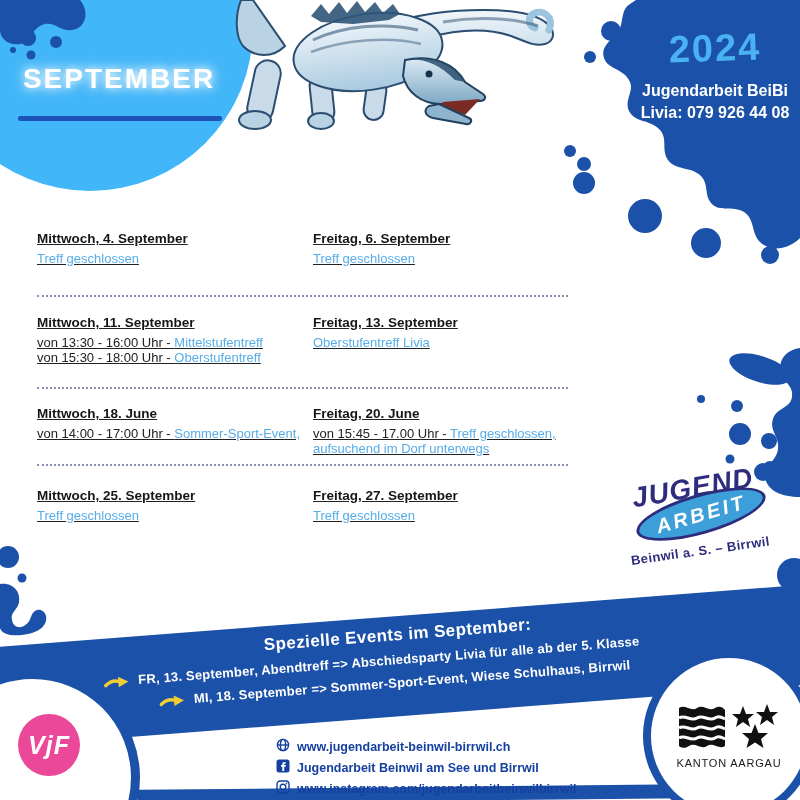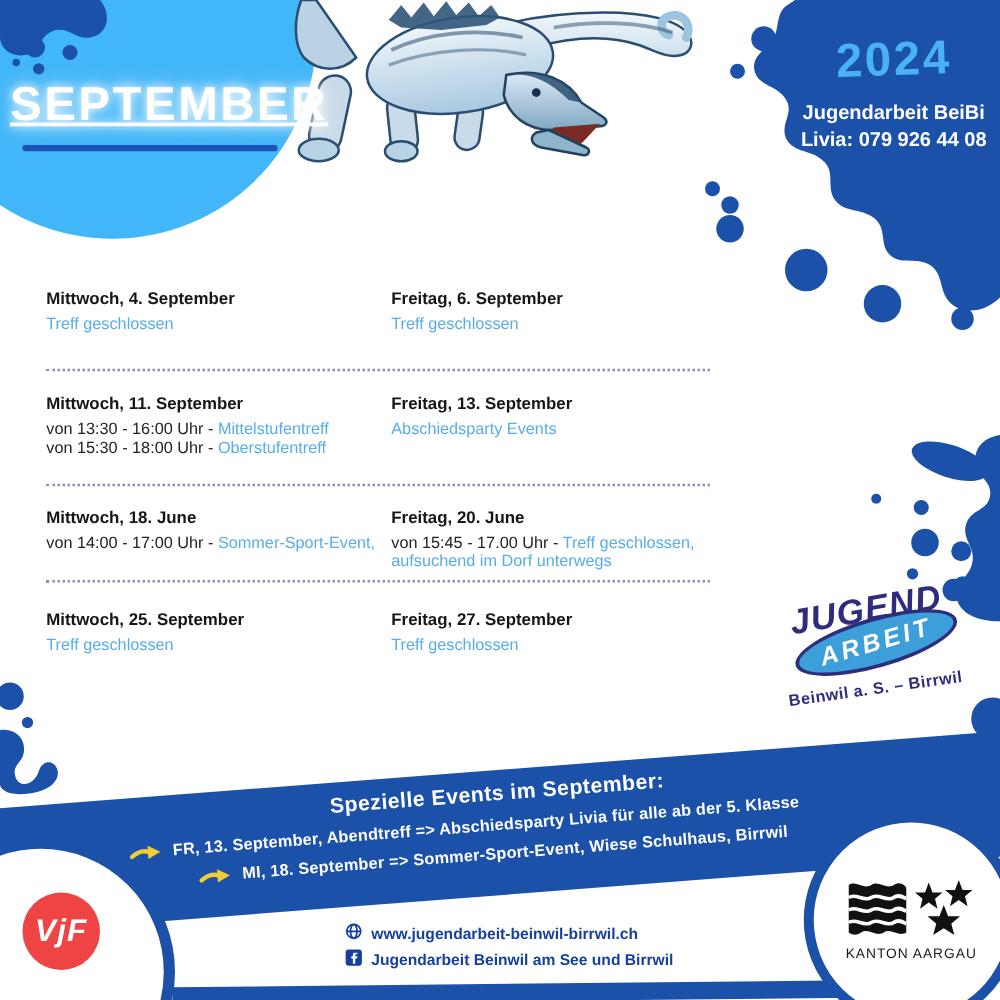--- a/index.html
+++ b/index.html
@@ -4,38 +4,38 @@
 <style>
   html,body{margin:0;padding:0;background:#ffffff;}
   .poster{
     position:relative;width:800px;height:800px;overflow:hidden;background:#ffffff;
     font-family:"Liberation Sans",sans-serif;
   }
   
   .blue-circle{position:absolute;left:-73px;top:-135px;width:326px;height:326px;border-radius:50%;
     background:#41b6f8;z-index:1;}
   .month{position:absolute;left:8px;top:63px;width:222px;text-align:center;z-index:4;
-    font-size:38px;font-weight:700;letter-spacing:2px;color:#ffffff;
-    text-shadow:0 0 8px rgba(255,255,255,.95),0 0 16px rgba(255,255,255,.7);text-decoration:underline;}
+    font-size:28px;font-weight:700;letter-spacing:2px;color:#ffffff;
+    text-shadow:0 0 8px rgba(255,255,255,.95),0 0 16px rgba(255,255,255,.7);}
   .month-underline{position:absolute;left:18px;top:116px;width:204px;height:5px;background:#1d53b8;
     border-radius:2px;z-index:4;}
   
   .year{position:absolute;left:640px;top:27px;width:150px;text-align:center;z-index:4;
     font-size:38px;font-weight:800;letter-spacing:2px;color:#4ab2f2;transform:rotate(-2deg);}
   .org{position:absolute;left:625px;top:82px;width:180px;text-align:center;z-index:4;
     font-size:16px;font-weight:700;color:#ffffff;}
   .contact{position:absolute;left:618px;top:104px;width:194px;text-align:center;z-index:4;
     font-size:16px;font-weight:700;color:#ffffff;}
   
   .splats{position:absolute;left:0;top:0;z-index:3;pointer-events:none;}
   .dragon{position:absolute;left:193px;top:0;z-index:2;}
   
   .schedule{position:absolute;left:37px;top:229px;width:565px;height:320px;z-index:4;
     font-size:13px;color:#222222;}
-  .srow{position:absolute;left:0;width:565px;display:grid;grid-template-columns:276px 1fr;}
+  .srow{position:absolute;left:0;width:565px;display:grid;grid-template-columns:276px 1fr;text-decoration:underline;}
   .srow.r1{top:2px}.srow.r2{top:86px}.srow.r3{top:177px}.srow.r4{top:259px}
   .cell-title{font-weight:700;color:#161616;font-size:13.5px;margin-bottom:5px;white-space:nowrap;}
   .cell-line{line-height:15px;white-space:nowrap;}
   .seg-blue{color:#56ade9;}
   .sep{position:absolute;left:0;width:531px;border-top:2px dotted #8a90b5;}
   .sep.s1{top:66px}.sep.s2{top:158px}.sep.s3{top:235px}
   
   .ja-logo{position:absolute;left:622px;top:470px;width:170px;z-index:3;transform:rotate(-10deg);}
   .ja-top{font-size:28px;font-weight:800;letter-spacing:1px;color:#2e2c7c;margin-left:14px;
     font-style:italic;}
@@ -52,21 +52,21 @@
   .event-line{display:flex;align-items:center;gap:8px;font-size:13px;font-weight:700;
     letter-spacing:.2px;white-space:nowrap;}
   .event-line.e1{margin-top:7px;margin-left:118px;}
   .event-line.e2{margin-top:8px;margin-left:172px;}
   .bottom-strip{position:absolute;left:138px;top:787px;width:548px;height:14px;background:#1b51a8;
     transform:rotate(-.6deg);z-index:2;}
   
   .vjf-outer{position:absolute;left:-75px;top:670px;width:215px;height:215px;border-radius:50%;
     background:#ffffff;border:9px solid #1b51a8;box-sizing:border-box;z-index:6;}
   .vjf-badge{position:absolute;left:18px;top:714px;width:62px;height:62px;border-radius:50%;
-    background:#ef4444;z-index:7;display:flex;align-items:center;justify-content:center;
+    background:#ec4899;z-index:7;display:flex;align-items:center;justify-content:center;
     color:#ffffff;font-size:25px;font-weight:800;font-style:italic;letter-spacing:1px;}
   .kanton-outer{position:absolute;left:643px;top:650px;width:172px;height:172px;border-radius:50%;
     background:#ffffff;border:8px solid #1b51a8;box-sizing:border-box;z-index:6;
     display:flex;flex-direction:column;align-items:center;justify-content:center;}
   .kanton-label{margin-top:5px;font-size:11px;letter-spacing:.8px;color:#1a1a1a;}
   
   .links{position:absolute;left:276px;top:738px;z-index:5;display:flex;flex-direction:column;gap:4px;}
   .link-row{display:flex;align-items:center;gap:7px;font-size:12.5px;font-weight:700;color:#15409f;
     white-space:nowrap;}
   .link-row svg{flex:0 0 auto;}
@@ -173,21 +173,21 @@
       </div>
       <div class="sep s1"></div>
       <div class="srow r2">
         <div class="cell">
           <div class="cell-title">Mittwoch, 11. September</div>
           <div class="cell-line"><span>von 13:30 - 16:00 Uhr - </span><span class="seg-blue">Mittelstufentreff</span></div>
           <div class="cell-line"><span>von 15:30 - 18:00 Uhr - </span><span class="seg-blue">Oberstufentreff</span></div>
         </div>
         <div class="cell">
           <div class="cell-title">Freitag, 13. September</div>
-          <div class="cell-line"><span class="seg-blue">Abschiedsparty Events</span></div>
+          <div class="cell-line"><span class="seg-blue">Oberstufentreff Livia</span></div>
         </div>
       </div>
       <div class="sep s2"></div>
       <div class="srow r3">
         <div class="cell">
           <div class="cell-title">Mittwoch, 18. June</div>
           <div class="cell-line"><span>von 14:00 - 17:00 Uhr - </span><span class="seg-blue">Sommer-Sport-Event,</span></div>
         </div>
         <div class="cell">
           <div class="cell-title">Freitag, 20. June</div>
@@ -247,20 +247,30 @@
             </g>
           </svg></span>
       <span class="link-text">www.jugendarbeit-beinwil-birrwil.ch</span>
     </div>
       <div class="link-row">
       <span class="link-icon"><svg width="14" height="14" viewBox="0 0 14 14">
             <rect x="0.5" y="0.5" width="13" height="13" rx="2.5" fill="#15409f"></rect>
             <path d="M8.8 3.2 H7.6 C6.7 3.2 6.3 3.8 6.3 4.7 V6 H5 V7.8 H6.3 V12 H8.2 V7.8 H9.6 L9.9 6 H8.2 V5 C8.2 4.6 8.4 4.4 8.8 4.4 H9.9 V3.2 Z" fill="#ffffff"></path>
           </svg></span>
       <span class="link-text">Jugendarbeit Beinwil am See und Birrwil</span>
+    </div>
+      <div class="link-row">
+      <span class="link-icon"><svg width="14" height="14" viewBox="0 0 14 14">
+            <g stroke="#15409f" stroke-width="1.4" fill="none">
+              <rect x="1" y="1" width="12" height="12" rx="3.2"></rect>
+              <circle cx="7" cy="7" r="2.8"></circle>
+              <circle cx="10.4" cy="3.6" r="0.8" fill="#15409f" stroke="none"></circle>
+            </g>
+          </svg></span>
+      <span class="link-text">www.instagram.com/jugendarbeitbeinwilbirrwil</span>
     </div>
     </div>
 
   <div class="vjf-outer"></div>
   <div class="vjf-badge">VjF</div>
 
   <div class="kanton-outer">
     <svg width="104" height="48" viewBox="0 0 104 48">
       <g fill="#111111">
         <path d="M2,4 C8,0 14,8 20,4 C26,0 32,8 38,4 C44,0 48,6 48,6 L48,42 C42,46 36,38 30,42 C24,46 18,38 12,42 C6,46 2,42 2,42 Z"></path>

